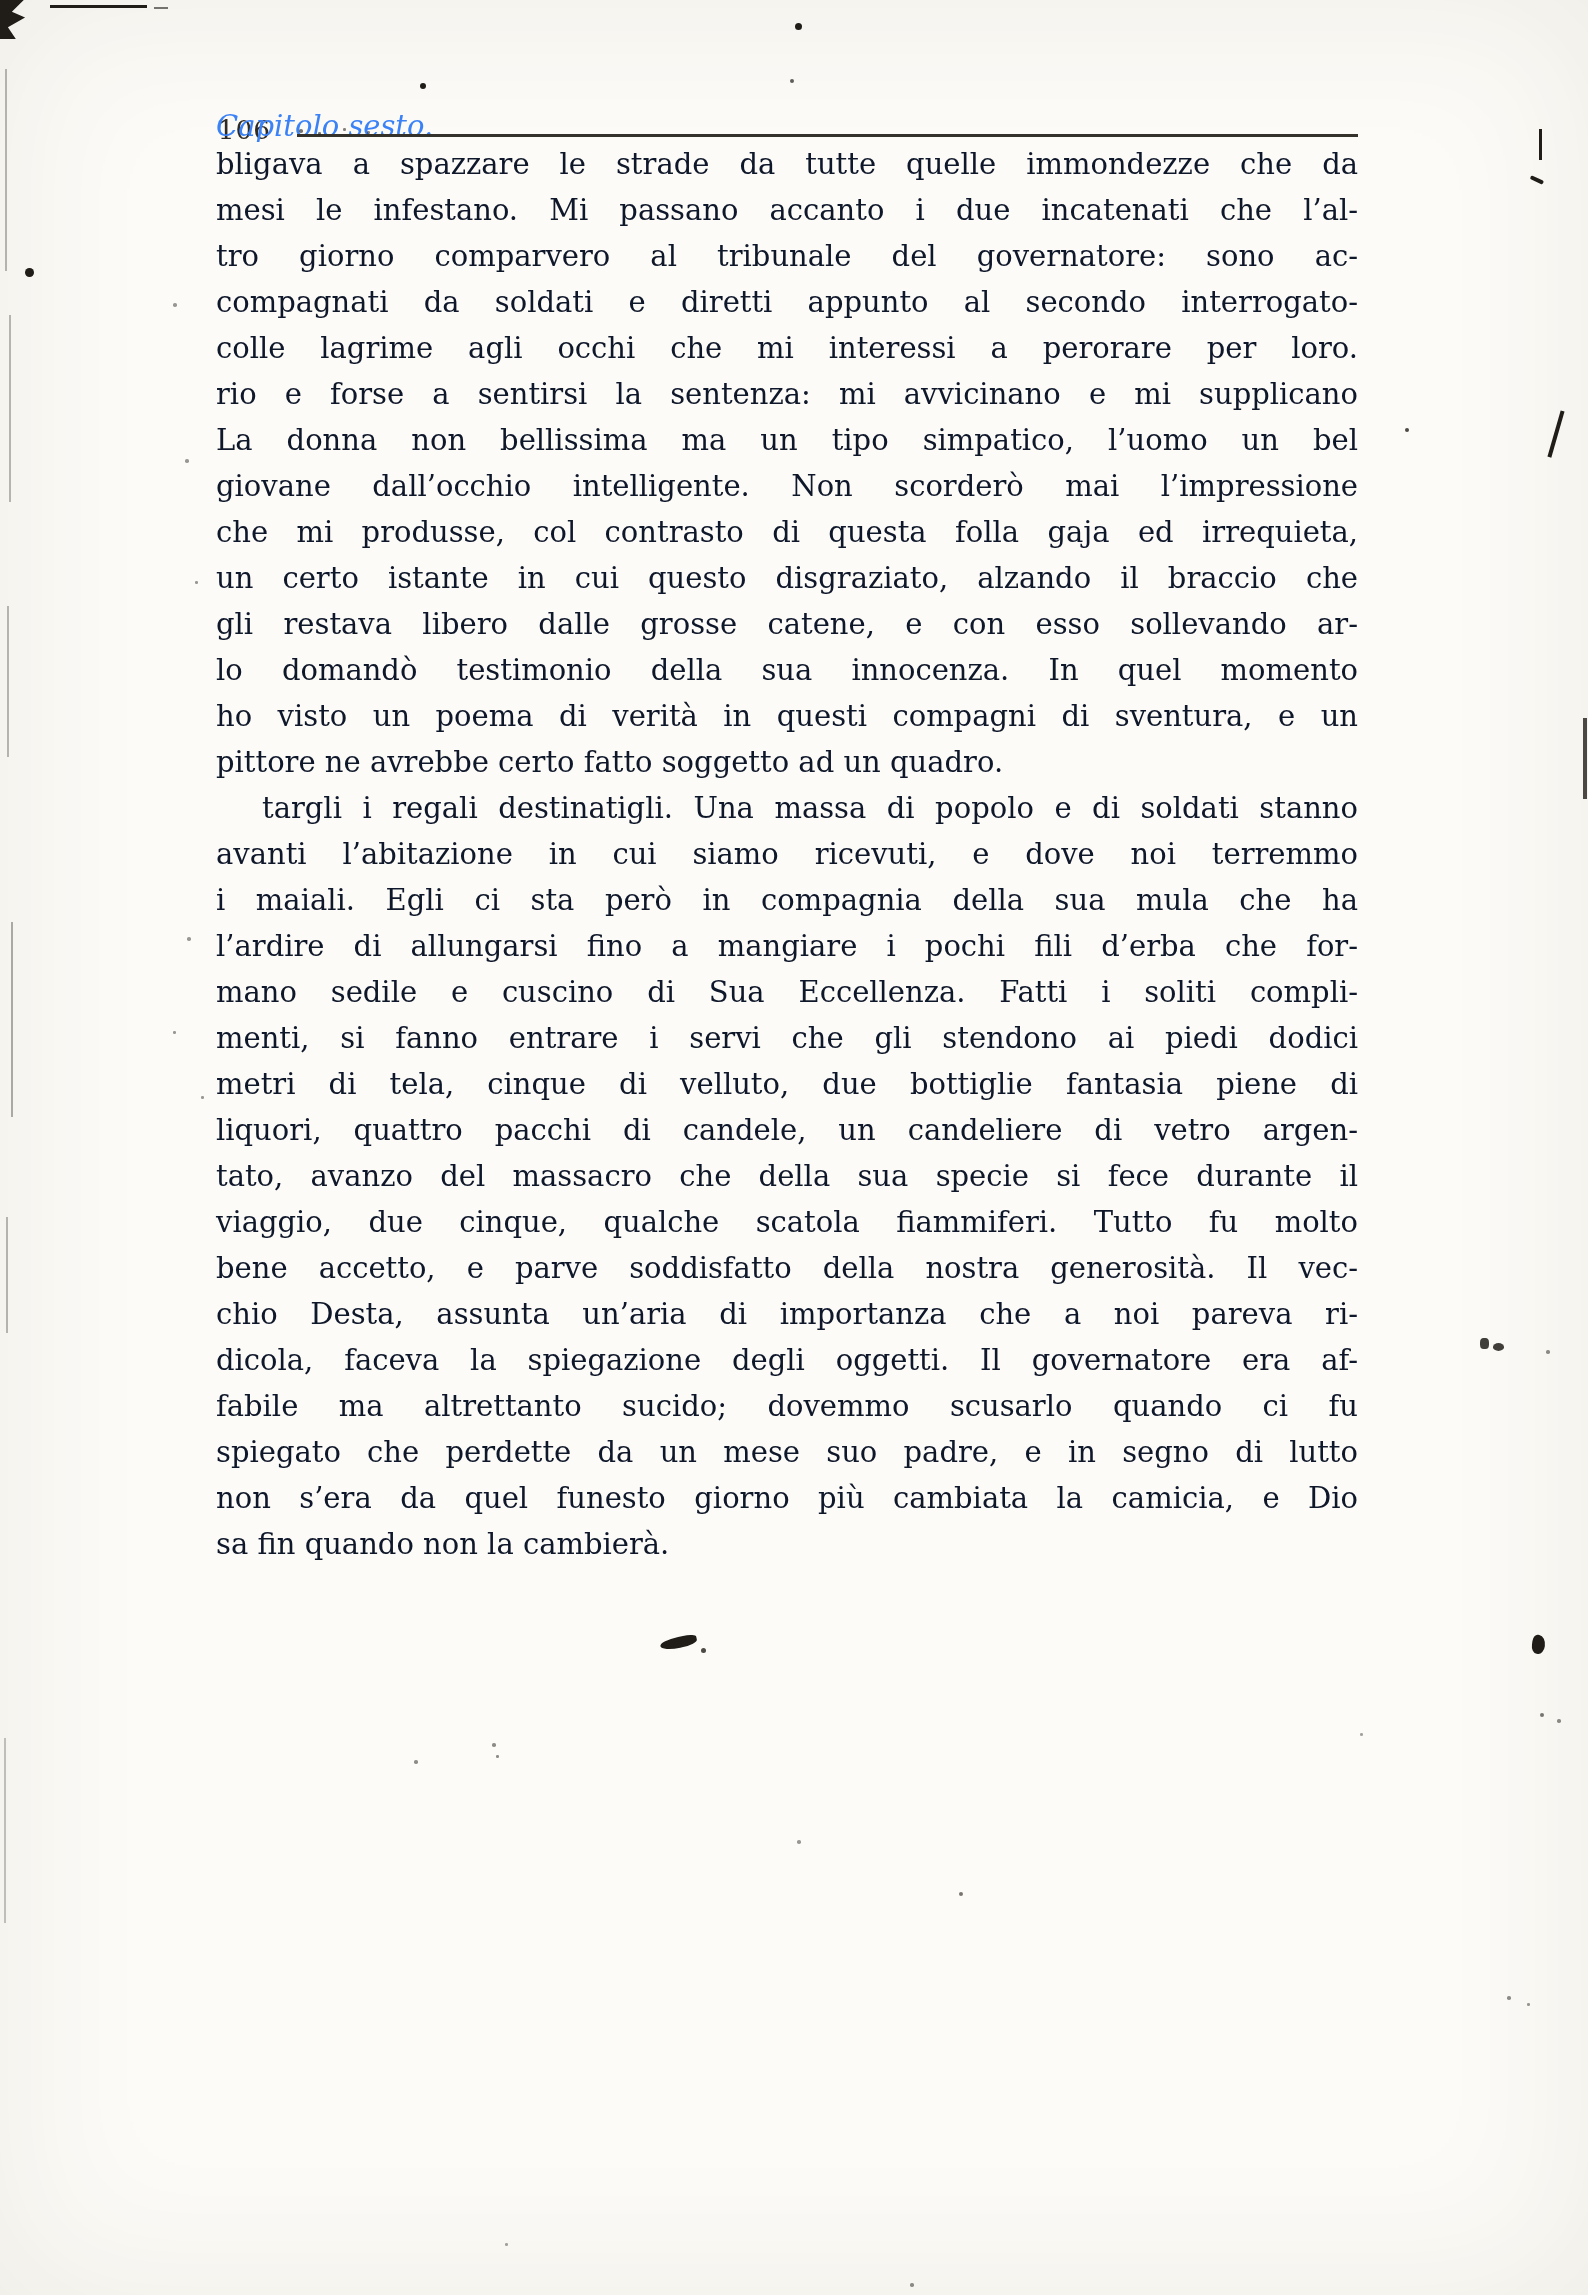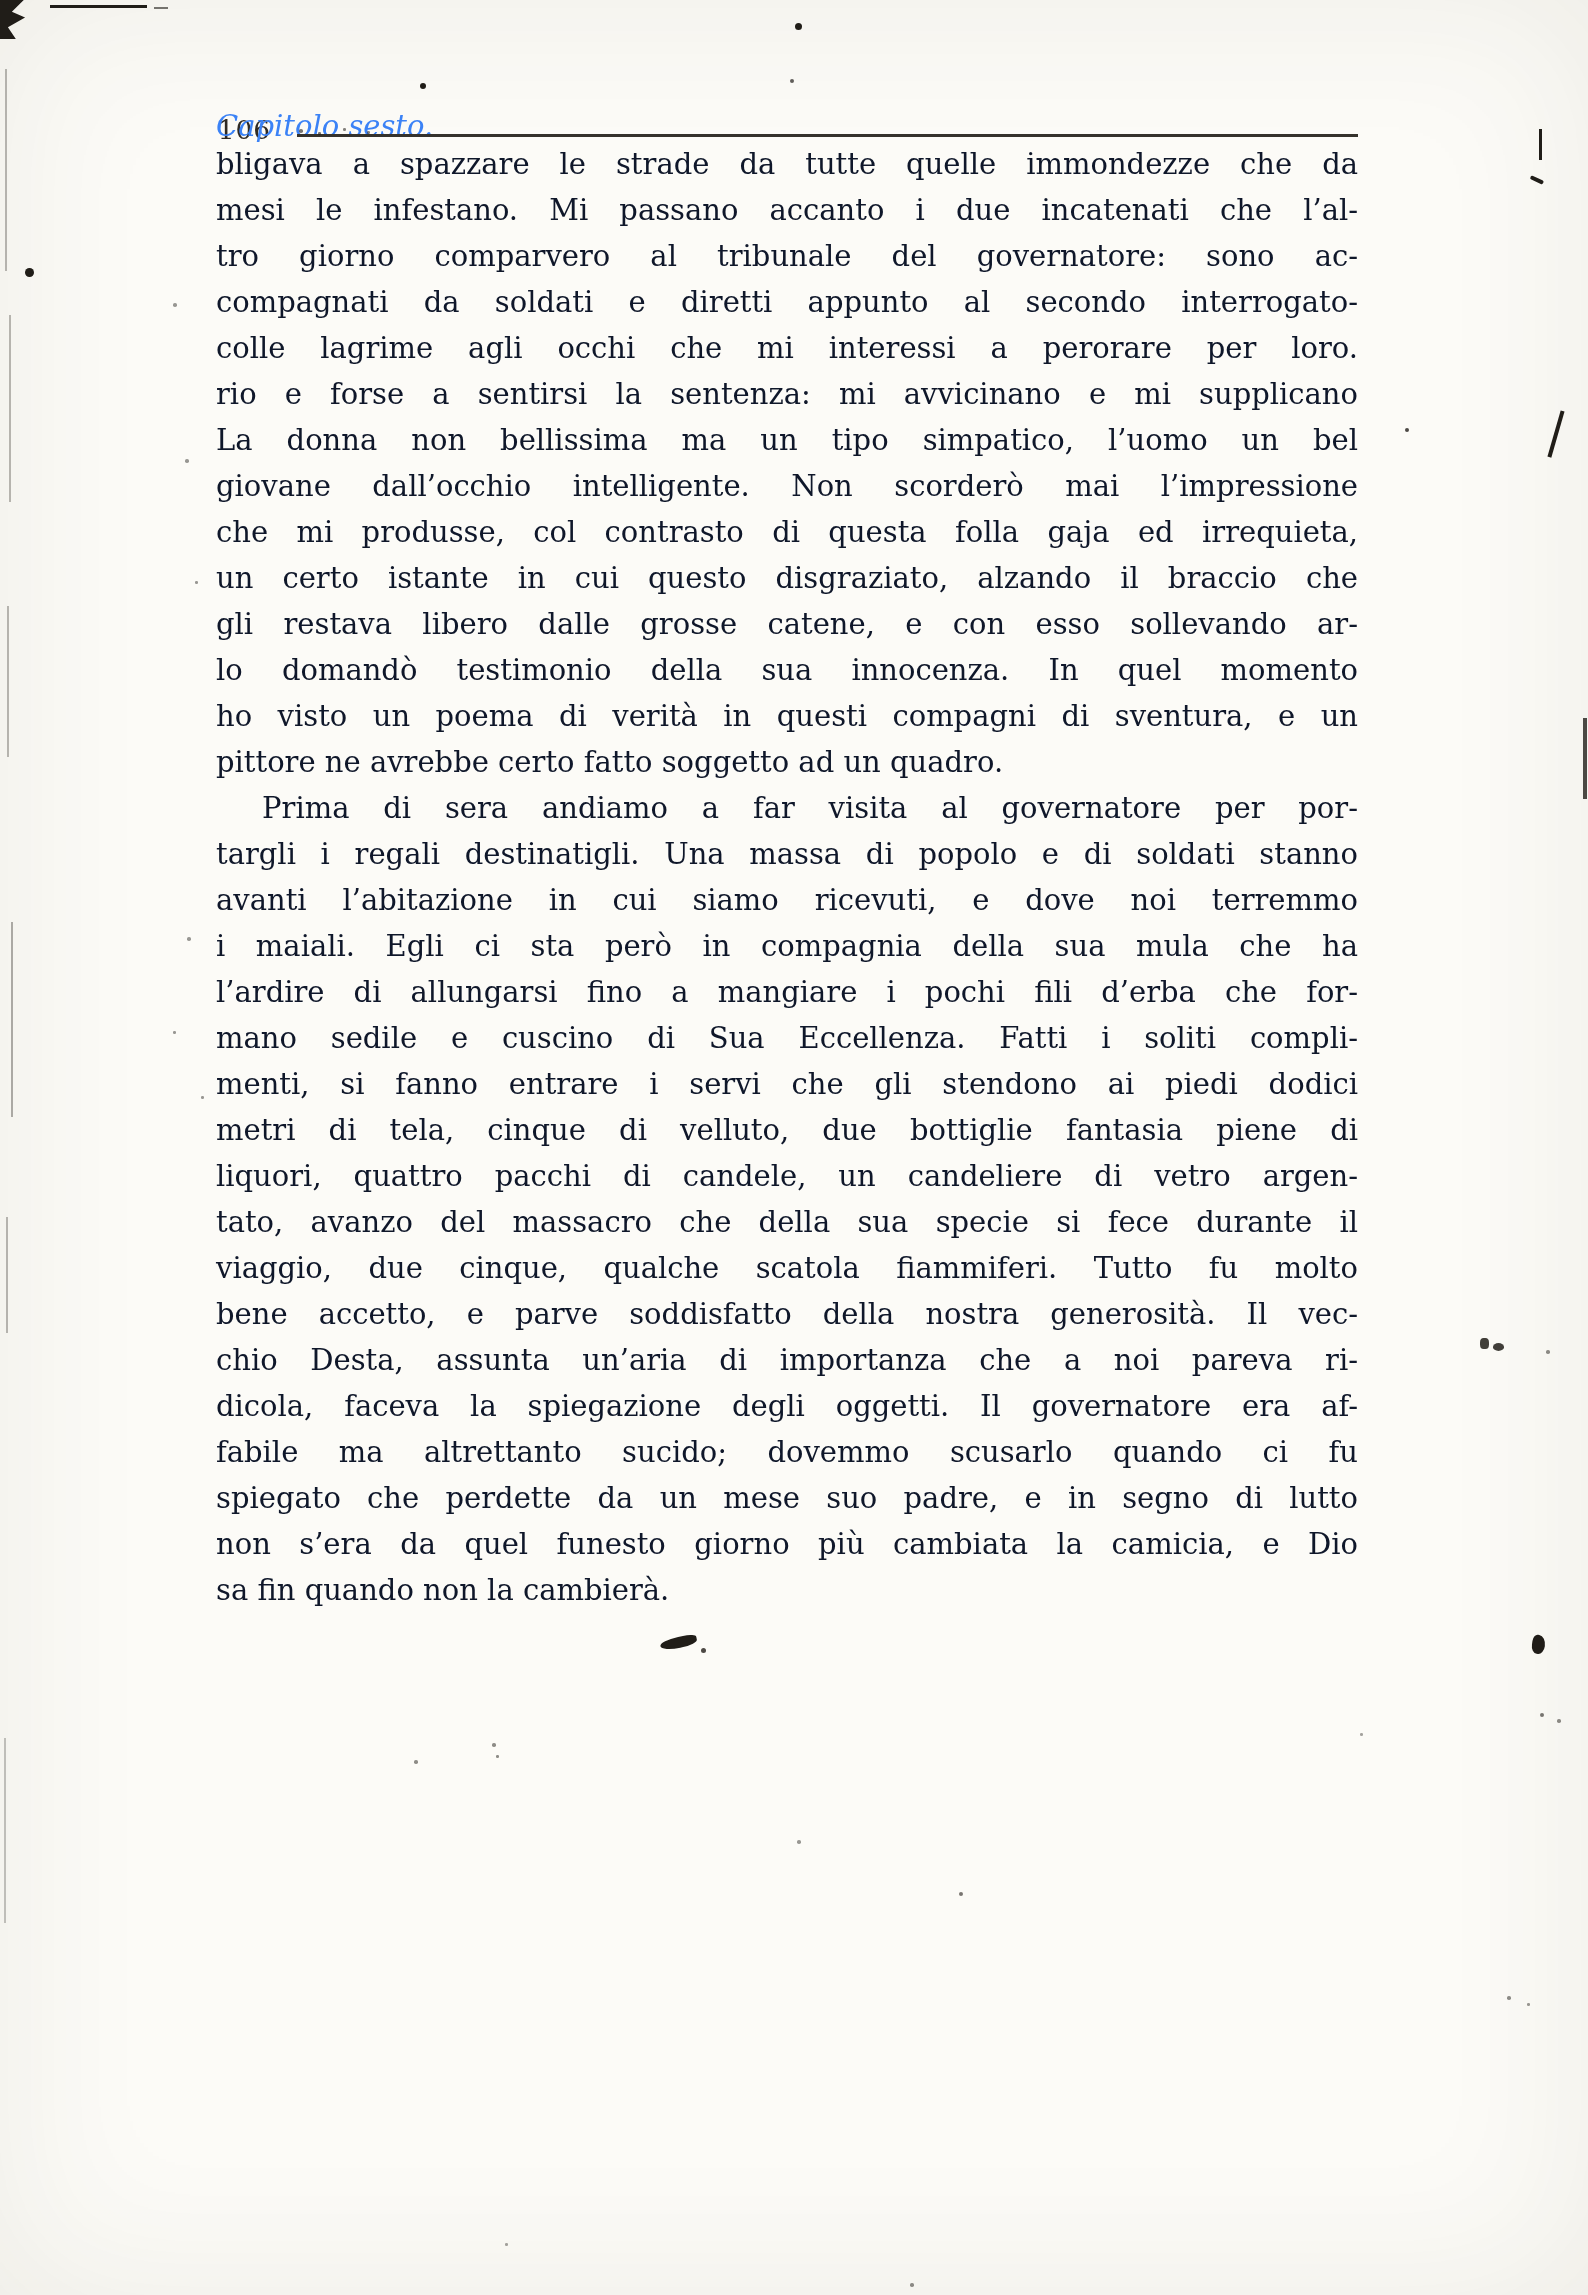--- a/index.html
+++ b/index.html
@@ -52,21 +52,20 @@
         <span class="line">La donna non bellissima ma un tipo simpatico, l’uomo un bel</span>
         <span class="line">giovane dall’occhio intelligente. Non scorderò mai l’impressione</span>
         <span class="line">che mi produsse, col contrasto di questa folla gaja ed irrequieta,</span>
         <span class="line">un certo istante in cui questo disgraziato, alzando il braccio che</span>
         <span class="line">gli restava libero dalle grosse catene, e con esso sollevando ar-</span>
         <span class="line">lo domandò testimonio della sua innocenza. In quel momento</span>
         <span class="line">ho visto un poema di verità in questi compagni di sventura, e un</span>
         <span class="line last">pittore ne avrebbe certo fatto soggetto ad un quadro.</span>
       </p>
       <p class="para indent">
-        <span class="line">Prima di sera andiamo a far visita al governatore per por-</span>
         <span class="line">targli i regali destinatigli. Una massa di popolo e di soldati stanno</span>
         <span class="line">avanti l’abitazione in cui siamo ricevuti, e dove noi terremmo</span>
         <span class="line">i maiali. Egli ci sta però in compagnia della sua mula che ha</span>
         <span class="line">l’ardire di allungarsi fino a mangiare i pochi fili d’erba che for-</span>
         <span class="line">mano sedile e cuscino di Sua Eccellenza. Fatti i soliti compli-</span>
         <span class="line">menti, si fanno entrare i servi che gli stendono ai piedi dodici</span>
         <span class="line">metri di tela, cinque di velluto, due bottiglie fantasia piene di</span>
         <span class="line">liquori, quattro pacchi di candele, un candeliere di vetro argen-</span>
         <span class="line">tato, avanzo del massacro che della sua specie si fece durante il</span>
         <span class="line">viaggio, due cinque, qualche scatola fiammiferi. Tutto fu molto</span>

